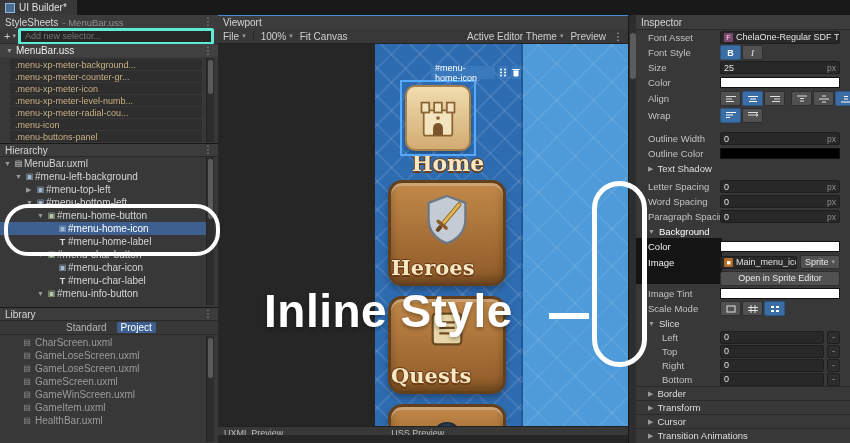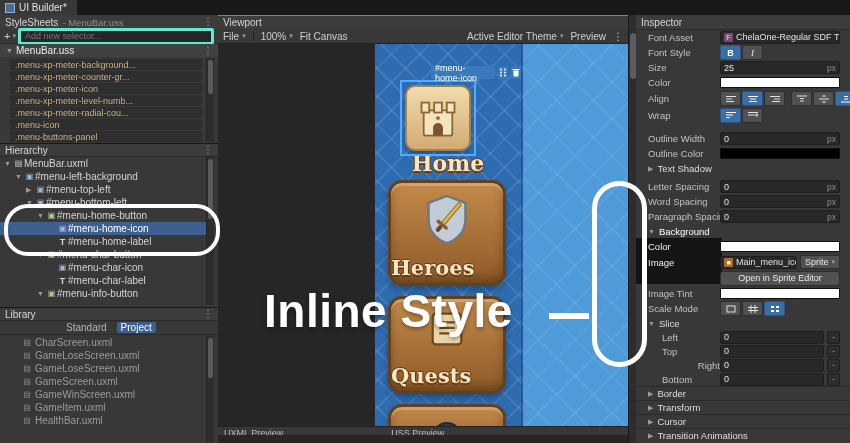--- a/index.html
+++ b/index.html
@@ -631,21 +631,21 @@
             </div>
           </div>
           <div class="irow" style="height: 14px;">
             <span class="ilabel" style="padding-left: 14px; width: 58px;">Top</span>
             <div class="ictrl">
               <div class="field">0</div>
               <span class="mini">-</span>
             </div>
           </div>
           <div class="irow" style="height: 14px;">
-            <span class="ilabel" style="padding-left: 14px; width: 58px; text-align: right;">Right</span>
+            <span class="ilabel" style="padding-left: 14px; width: 58px;">Right</span>
             <div class="ictrl">
               <div class="field">0</div>
               <span class="mini">-</span>
             </div>
           </div>
           <div class="irow" style="height: 14px;">
             <span class="ilabel" style="padding-left: 14px; width: 58px;">Bottom</span>
             <div class="ictrl">
               <div class="field">0</div>
               <span class="mini">-</span>

